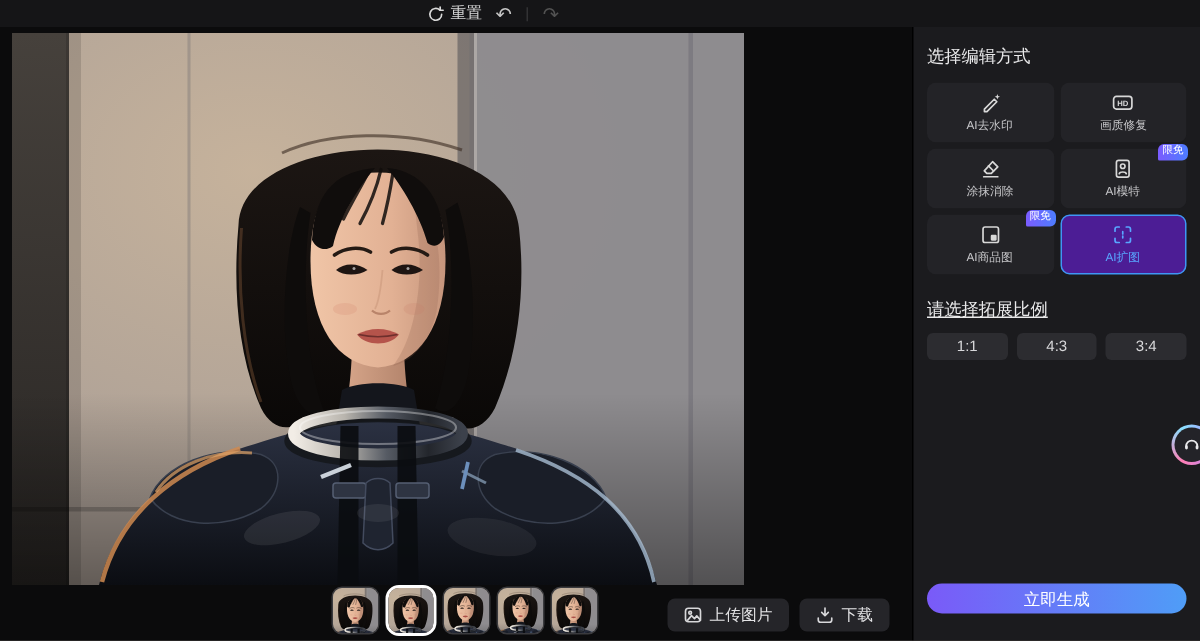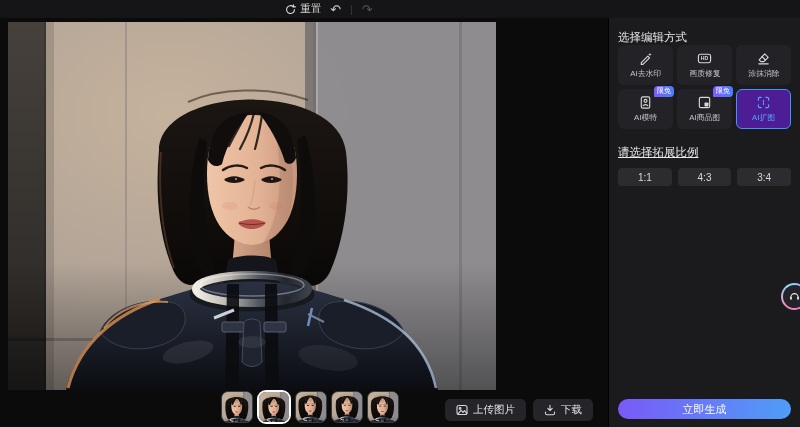--- a/index.html
+++ b/index.html
@@ -35,38 +35,38 @@
   .bottom-actions { position:absolute; right:15px; bottom:6px; display:flex; gap:7px; }
   .action-btn { height:22px; padding:0 11px; background:#252529; border:none; border-radius:5px;
     color:#e3e3e5; font-size:10.5px; display:flex; align-items:center; gap:5px; cursor:pointer;
     font-family:inherit; }
   .action-btn svg { width:12px; height:12px; stroke:#d8d8da; fill:none; stroke-width:1.1;
     stroke-linecap:round; stroke-linejoin:round; }
 
   
   .panel { width:192px; background:#1b1b1e; border-left:1px solid #000;
     display:flex; flex-direction:column; padding:12px 9px 6px; }
-  .panel-title { font-size:11.5px; color:#e9e9ea; }
-  .tools { display:grid; grid-template-columns:repeat(3,1fr); gap:4px; }
+  .panel-title { font-size:11.5px; color:#e9e9ea; margin-bottom:10px; }
+  .tools { display:grid; grid-template-columns:repeat(2,1fr); gap:4px; }
   .tool { position:relative; height:40px; background:#232327; border:1px solid transparent;
     border-radius:6px; display:flex; flex-direction:column; align-items:center;
     justify-content:center; gap:2px; color:#d8d8d8; cursor:pointer; font-family:inherit; }
   .tool svg { width:15px; height:15px; stroke:currentColor; fill:none; stroke-width:1.2;
     stroke-linecap:round; stroke-linejoin:round; }
   .tool-label { font-size:8.5px; color:#c7c7ca; white-space:nowrap; transform:scale(.92); }
   .tool.selected { background:#4c1d95; border-color:#3f96f4; color:#58a6ff; }
   .tool.selected .tool-label { color:#58a6ff; }
   .badge { position:absolute; top:-4px; right:-2px; font-size:7px; line-height:1.25;
     color:#fff; padding:1px 3px; border-radius:4px 4px 4px 1px;
     background:linear-gradient(90deg,#7b5cff,#4d7dff); }
   .ratio-title { margin:16px 0 8px;text-decoration:underline; }
   .ratios { display:flex; gap:6px; }
   .ratio { flex:1; height:18px; background:#2c2c30; border:none; border-radius:4px;
     color:#d8d8da; font-size:10px; cursor:pointer; font-family:inherit; }
-  .generate { margin-top:auto; margin-bottom:2px; height:20px; border:none; border-radius:10px;
+  .generate { margin-top:auto; margin-bottom:12px; height:20px; border:none; border-radius:10px;
     background:linear-gradient(90deg,#7a5af8,#4f9df7); color:#fff; font-size:11px;
     cursor:pointer; font-family:inherit; }
 
   
   .float-widget { position:absolute; right:-8px; top:265px; width:27px; height:27px;
     border-radius:50%; padding:2px; z-index:6; cursor:pointer; border:none;
     background:conic-gradient(from 210deg,#ff7fb5,#8ae0ff,#b08cff,#ff7fb5); }
   .fw-inner { width:100%; height:100%; border-radius:50%; background:#232328;
     display:flex; align-items:center; justify-content:center; }
   .fw-inner svg { width:13px; height:13px; stroke:#e8e8ea; fill:none; stroke-width:1.3;

